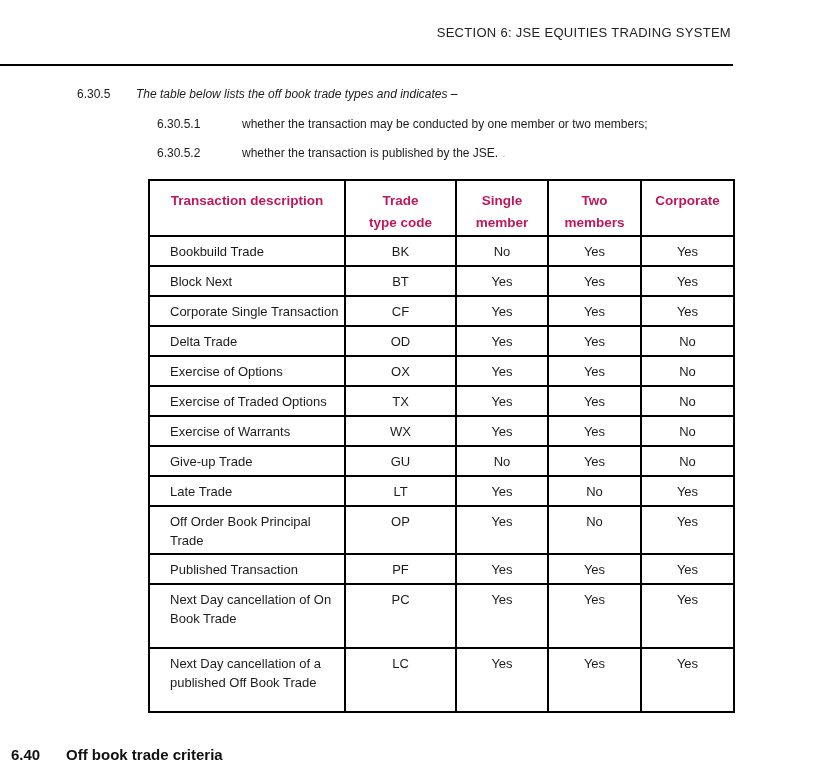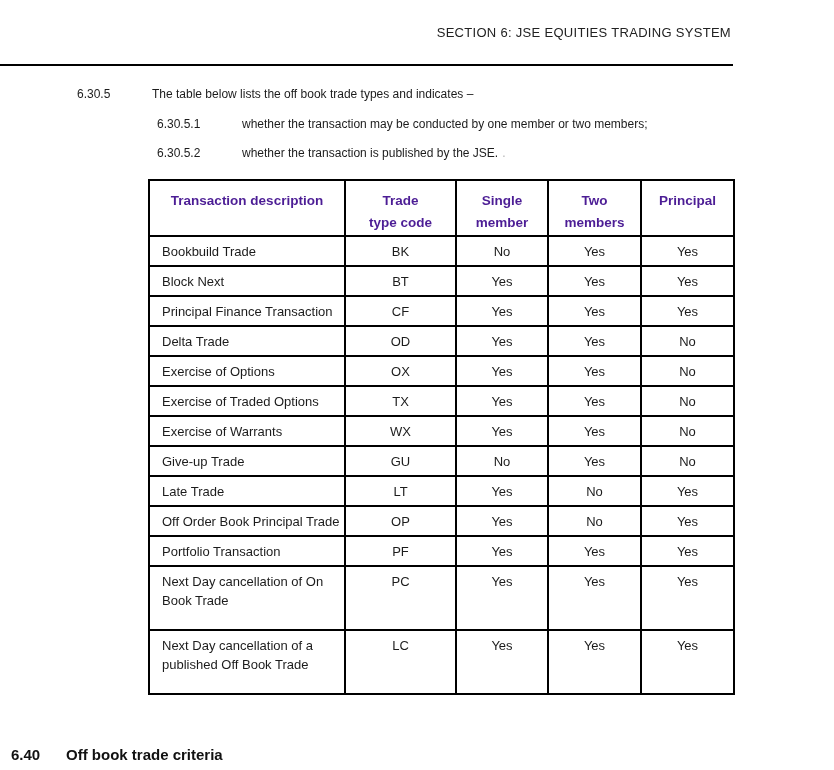--- a/index.html
+++ b/index.html
@@ -31,21 +31,21 @@
     background: #000;
   }
   .clause-num, .clause-text {
     position: absolute;
     font-size: 12px;
     line-height: 18px;
     white-space: nowrap;
     color: #1c1c1c;
   }
   .pos-main-num  { left: 77px;  top: 85px; }
-  .pos-main-text { left: 152px; top: 85px; }
+  .pos-main-text { left: 136px; top: 85px; font-style: italic; }
   .pos-sub1-num  { left: 157px; top: 115px; }
   .pos-sub1-text { left: 242px; top: 115px; }
   .pos-sub2-num  { left: 157px; top: 144px; }
   .pos-sub2-text { left: 242px; top: 144px; }
   .faint-dot { color: #b3b3b3; margin-left: 4px; }
 
   table.trade-table {
     position: absolute;
     left: 148px; top: 179px;
     width: 585px;
@@ -59,33 +59,33 @@
     box-sizing: border-box;
     overflow: hidden;
   }
   .trade-table thead tr { height: 56px; }
   .trade-table th {
     font-size: 13.5px;
     font-weight: bold;
     text-align: center;
     padding: 9px 2px 0 2px;
     line-height: 22px;
-    color: #4c1d95;
+    color: #be185d;
   }
   .th-line { display: block; }
   .trade-table td {
     font-size: 13px;
     line-height: 19px;
     padding-top: 5px;
     padding-bottom: 3px;
     color: #1c1c1c;
   }
   .trade-table td.desc {
     text-align: left;
-    padding-left: 12px;
+    padding-left: 20px;
     padding-right: 3px;
   }
   .trade-table td.val { text-align: center; }
   .trade-table tbody tr { height: 30px; }
   .trade-table tbody tr.tall { height: 64px; }
 
   .footer-num, .footer-title {
     position: absolute;
     top: 746px;
     font-size: 15px;
@@ -134,42 +134,42 @@
           </th>
         <th>
             <span class="th-line">Single</span>
             <span class="th-line">member</span>
           </th>
         <th>
             <span class="th-line">Two</span>
             <span class="th-line">members</span>
           </th>
         <th>
-            <span class="th-line">Principal</span>
+            <span class="th-line">Corporate</span>
             <span class="th-line"></span>
           </th>
       </tr>
     </thead>
     <tbody>
       <tr>
         <td class="desc">Bookbuild Trade</td>
         <td class="val">BK</td>
         <td class="val">No</td>
         <td class="val">Yes</td>
         <td class="val">Yes</td>
       </tr>
       <tr>
         <td class="desc">Block Next</td>
         <td class="val">BT</td>
         <td class="val">Yes</td>
         <td class="val">Yes</td>
         <td class="val">Yes</td>
       </tr>
       <tr>
-        <td class="desc">Principal Finance Transaction</td>
+        <td class="desc">Corporate Single Transaction</td>
         <td class="val">CF</td>
         <td class="val">Yes</td>
         <td class="val">Yes</td>
         <td class="val">Yes</td>
       </tr>
       <tr>
         <td class="desc">Delta Trade</td>
         <td class="val">OD</td>
         <td class="val">Yes</td>
         <td class="val">Yes</td>
@@ -211,21 +211,21 @@
         <td class="val">Yes</td>
       </tr>
       <tr>
         <td class="desc">Off Order Book Principal Trade</td>
         <td class="val">OP</td>
         <td class="val">Yes</td>
         <td class="val">No</td>
         <td class="val">Yes</td>
       </tr>
       <tr>
-        <td class="desc">Portfolio Transaction</td>
+        <td class="desc">Published Transaction</td>
         <td class="val">PF</td>
         <td class="val">Yes</td>
         <td class="val">Yes</td>
         <td class="val">Yes</td>
       </tr>
       <tr class="tall">
         <td class="desc">Next Day cancellation of On Book Trade</td>
         <td class="val">PC</td>
         <td class="val">Yes</td>
         <td class="val">Yes</td>

